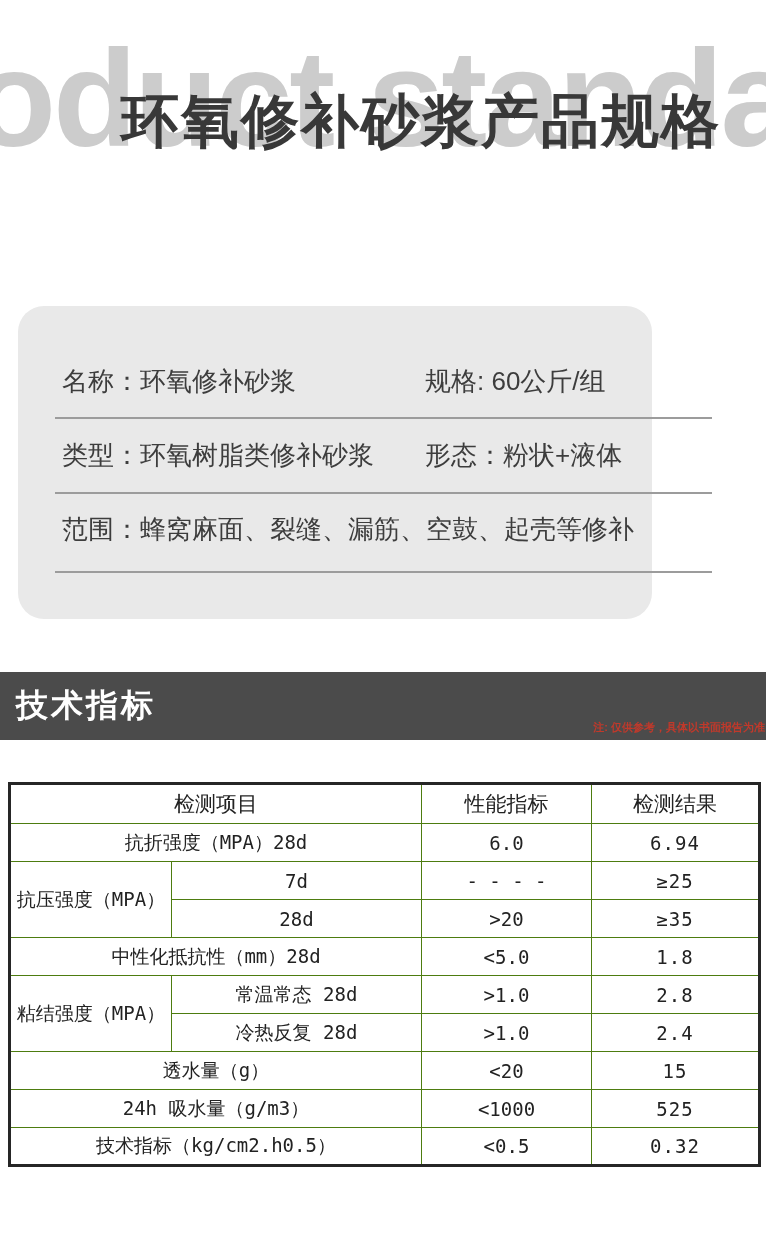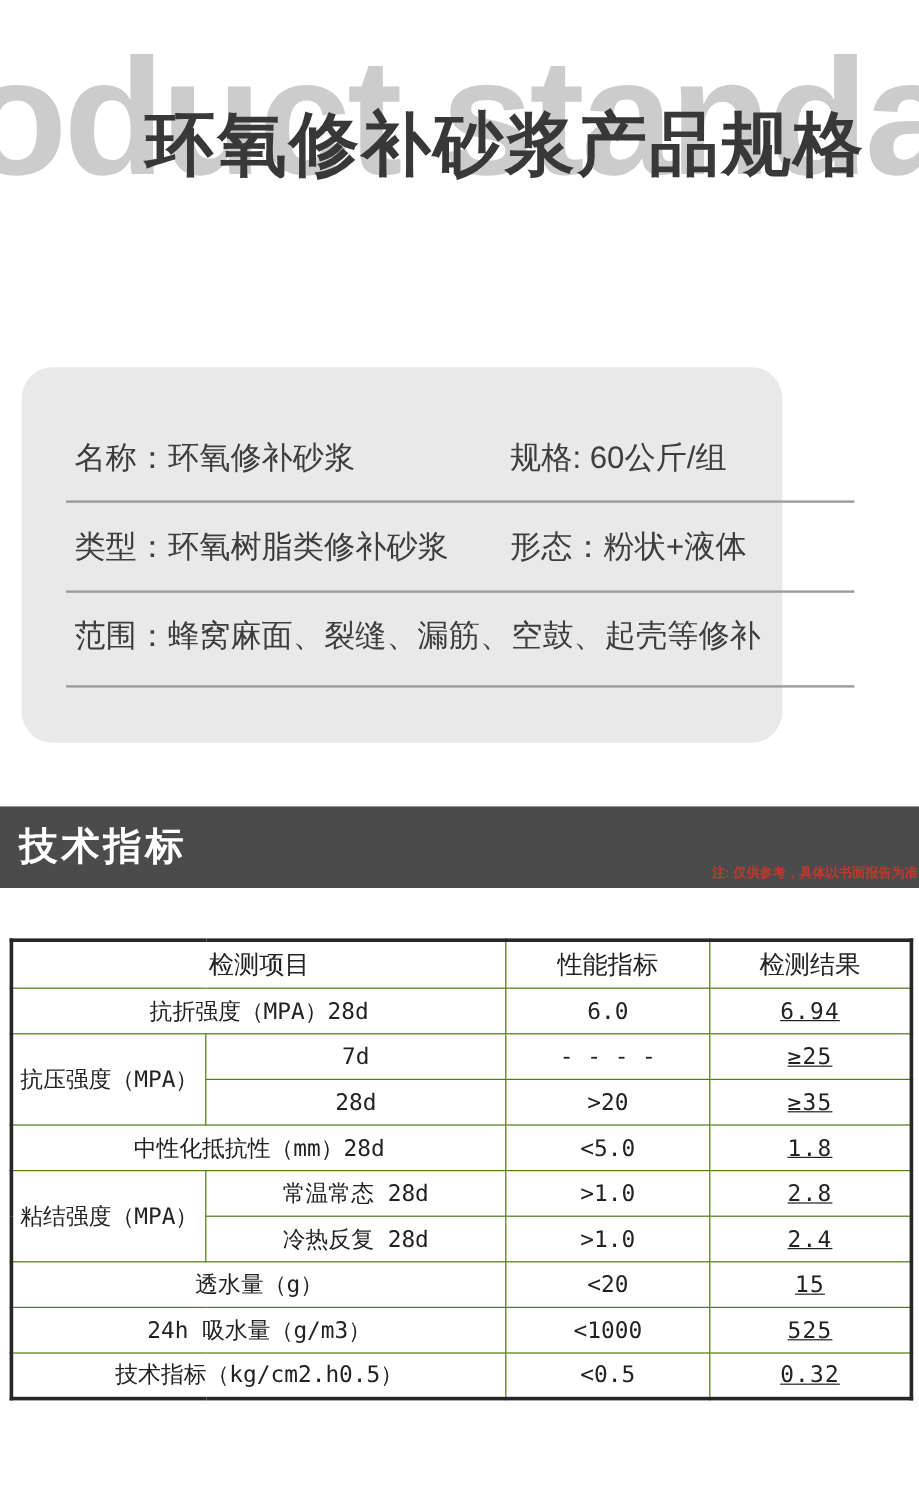--- a/index.html
+++ b/index.html
@@ -102,21 +102,21 @@
     text-align:center;
     vertical-align:middle;
     height:38px;
     font-size:19px;
     font-weight:normal;
     color:#222222;
     padding:0 4px;
     overflow:hidden;
   }
   .spec-table th { font-size:21px; height:40px; }
-  .spec-table td.result-cell { letter-spacing:1px;text-decoration:underline; }
+  .spec-table td.result-cell { letter-spacing:1px; }
 </style>
 </head>
 <body>
 
 <div class="page">
 
   <div class="watermark-clip">
     <span class="watermark-text">product standard</span>
   </div>
   <div class="main-title">环氧修补砂浆产品规格</div>

